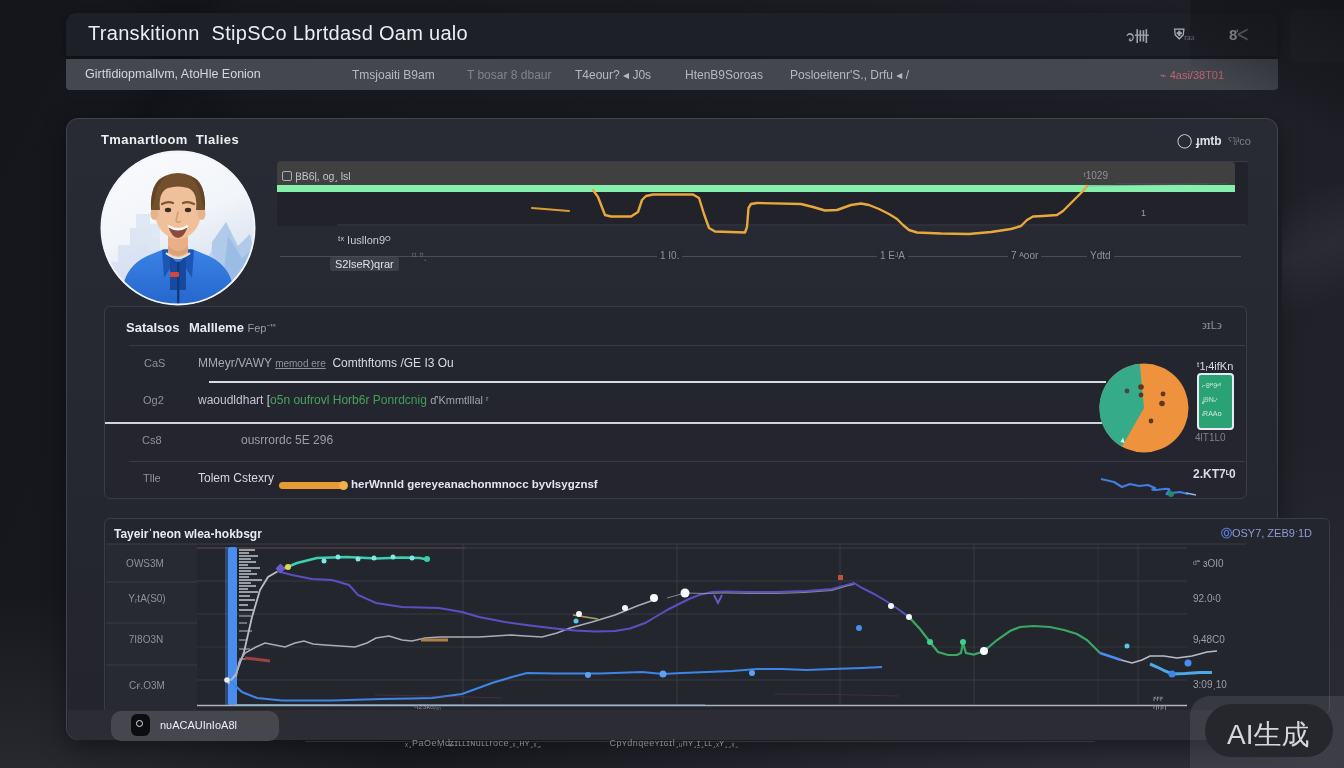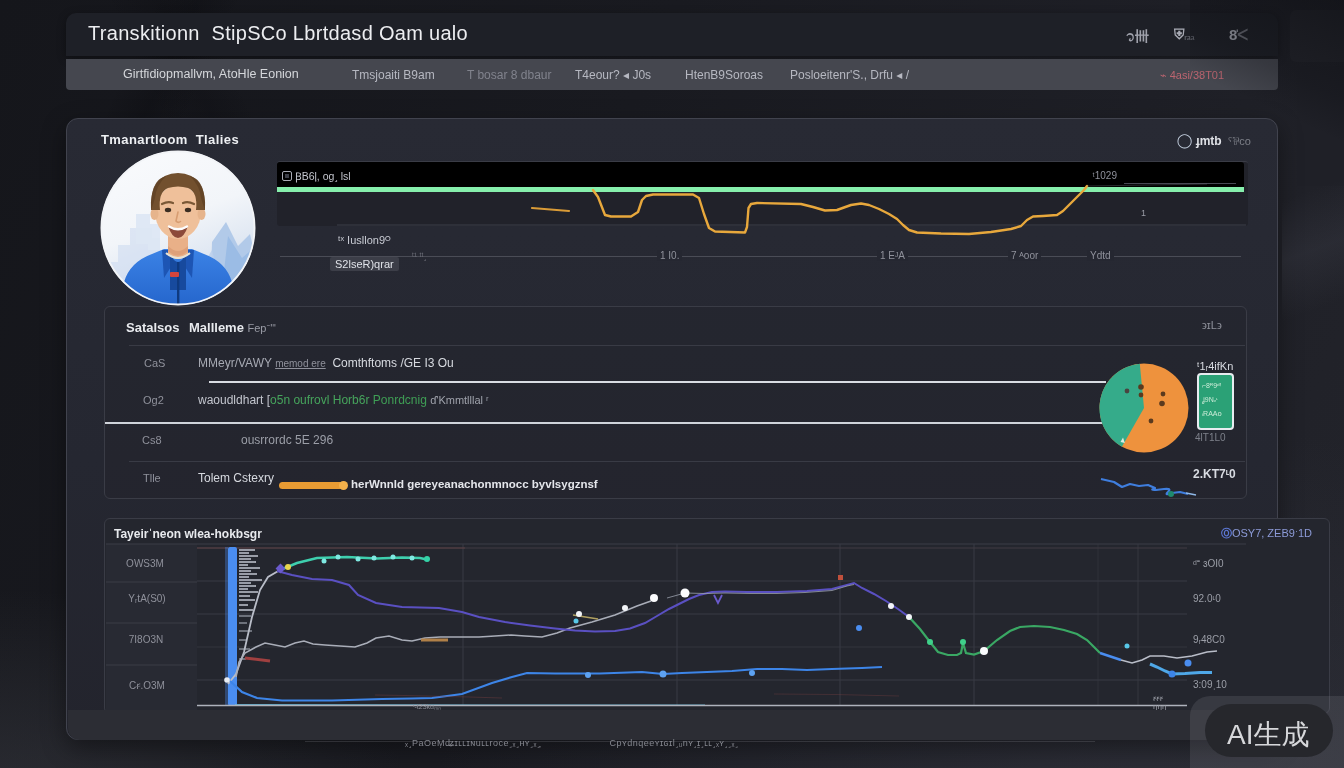--- a/index.html
+++ b/index.html
@@ -22,21 +22,21 @@
   #nav { left:66px; top:59px; width:1212px; height:31px; background:#45474f; border-radius:0 0 4px 4px; font-size:12px; color:#b6b8c1; }
   #nav span { position:absolute; top:9px; white-space:nowrap; }
 
   
   #panel { left:66px; top:118px; width:1212px; height:622px; background:linear-gradient(180deg,#282a34 0%, #252731 55%, #23242d 100%); border:1px solid #41434e; border-radius:12px; box-shadow:0 8px 24px rgba(0,0,0,.4); }
   #ptitle { left:34px; top:13px; font-size:13px; font-weight:bold; color:#eef0f3; letter-spacing:.4px; }
   #ptop-r { right:26px; top:13px; font-size:12px; color:#dfe1e6; }
 
   
   #cbox { left:210px; top:42px; width:971px; height:65px; background:#21222a; border-top:1px solid #3a3c46; border-radius:3px; }
-  #cbox .chead { position:absolute; left:0; top:0; right:4px; height:30px; background:#000000; border-bottom:5px solid #86efac; border-radius:3px 3px 0 0; font-size:11px; color:#c9cbd3; }
+  #cbox .chead { position:absolute; left:0; top:0; right:13px; height:30px; background:#404040; border-bottom:7px solid #86efac; border-radius:3px 3px 0 0; font-size:11px; color:#c9cbd3; }
 
   
   #tcard { left:37px; top:187px; width:1143px; height:193px; border:1px solid #3a3c46; border-radius:6px; background:rgba(33,34,42,.35); }
 
   
   #bcard { left:37px; top:399px; width:1226px; height:196px; border:1px solid #3a3c46; border-radius:6px; background:#24262e; }
 
   .grey { color:#8f919b; }
   .white { color:#e8eaee; }
 
@@ -56,21 +56,21 @@
 <div class="abs" style="left:1290px; top:10px; width:54px; height:52px; background:#24252c; border-radius:6px 0 0 6px;"></div>
 <div class="abs" style="left:1297px; top:66px; width:47px; height:120px; background:#1f2027;"></div>
 <div id="hdr" class="abs">
   <span class="title">Transkitionn&nbsp; StipSCo Lbrtdasd Oam ualo</span>
   <span class="abs" style="left:1060px; top:13px; color:#9fa1ab; font-size:14px; filter:blur(.5px); font-weight:bold;">᭡卌</span>
   <span class="abs" style="left:1108px; top:13px; color:#a8aab4; font-size:14px; filter:blur(.5px); font-weight:bold;">⛨<span style="font-size:10px; color:#63656e;">ᵣₐₐ</span></span>
   <span class="abs" style="left:1163px; top:13px; color:#a4a6b0; font-size:15px; filter:blur(.4px); font-weight:bold;">8̍<span style="color:#6a6c75;">ᐸ</span></span>
 </div>
 
 <div id="nav" class="abs">
-  <span style="left:19px; top:8px; color:#d5d7db; font-size:12.5px;margin-left:38px;">Girtfidiopmallvm, AtoHle Eonion</span>
+  <span style="left:19px; top:8px; color:#d5d7db; font-size:12.5px;">Girtfidiopmallvm, AtoHle Eonion</span>
   <span style="left:286px;">Tmsjoaiti B9am</span>
   <span style="left:401px; color:#81838d;">T bosar 8 dbaur</span>
   <span style="left:509px;">T4eour? ◂ J0s</span>
   <span style="left:619px;">HtenB9Soroas</span>
   <span style="left:724px;">Posloeitenr'S., Drfu ◂ /</span>
   <span style="left:1094px; top:10px; color:#bc6570; font-size:11px;">⌁ 4asi/38T01</span>
 </div>
 
 <div id="panel" class="abs">
   <span id="ptitle" class="abs">Tmanartloom&nbsp; Tlalies</span>
@@ -354,20 +354,25 @@
       <circle cx="647" cy="154" r="3" fill="#5da2f2"></circle>
 
       <line x1="92" y1="186.5" x2="1082" y2="186.5" stroke="#aeb2bc" stroke-width="1.3"></line>
       <text x="308" y="190" font-size="7" fill="#8a8d97" font-family="Liberation Sans">ᵗ-t23kuₘₙ̦</text>
       <text x="1048" y="182" font-size="8" fill="#9b9ea7" font-family="Liberation Sans">ꞧꞧꞧ</text>
       <text x="1048" y="190" font-size="8" fill="#9b9ea7" font-family="Liberation Sans">ŋŋŋ</text>
     </svg>
   </div>
 
   <div id="fstrip" class="abs"></div>
+  <div id="fpill" class="abs">
+    <span style="position:absolute; left:20px; top:3px; width:19px; height:22px; background:#0c0d10; border-radius:6px;"></span>
+    <span style="position:absolute; left:25px; top:9px; width:7px; height:7px; border:1.5px solid #dfe2e8; border-radius:50%;"></span>
+    <span style="position:absolute; left:49px; top:8px;">nᴜACAUInIoA8l</span>
+  </div>
 </div>
 
 <div class="abs" style="left:305px; top:741px; width:790px; height:1px; background:rgba(150,152,160,.22);"></div>
 <div class="abs" style="left:405px; top:738px; font-size:9px; color:#85878f; filter:blur(.5px); letter-spacing:.5px;">ₓ˼PaOeM̩ʥɪʟʟɪɴuʟʟroce˼ₓ˼ʜʏ˼ₓ˼̦&nbsp;&nbsp;&nbsp;&nbsp;&nbsp;&nbsp;&nbsp;&nbsp;&nbsp;&nbsp;&nbsp;&nbsp;&nbsp;&nbsp;&nbsp;&nbsp;&nbsp;&nbsp;&nbsp;&nbsp;&nbsp;&nbsp;&nbsp;Cpʏdnqeeʏɪɢɪl˼ᵤnʏ˼ɪ̱˼ʟʟ˼ₓʏ˼˼ₓ˼</div>
 
 <div class="abs" style="left:1190px; top:0px; width:154px; height:150px; background:linear-gradient(205deg, rgba(10,11,15,.55) 0%, rgba(10,11,15,.25) 45%, rgba(0,0,0,0) 65%);"></div>
 <div class="abs" style="left:1282px; top:160px; width:62px; height:180px; background:linear-gradient(160deg, rgba(0,0,0,0) 20%, rgba(70,72,84,.25) 50%, rgba(0,0,0,0) 80%);"></div>
 <div id="wmbg" class="abs"></div>
 <div id="wm" class="abs">
     <span>AI生成</span>

